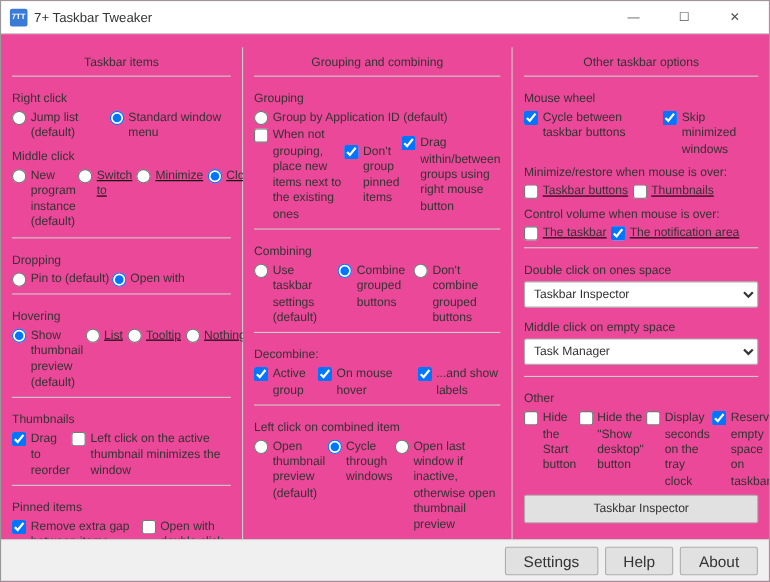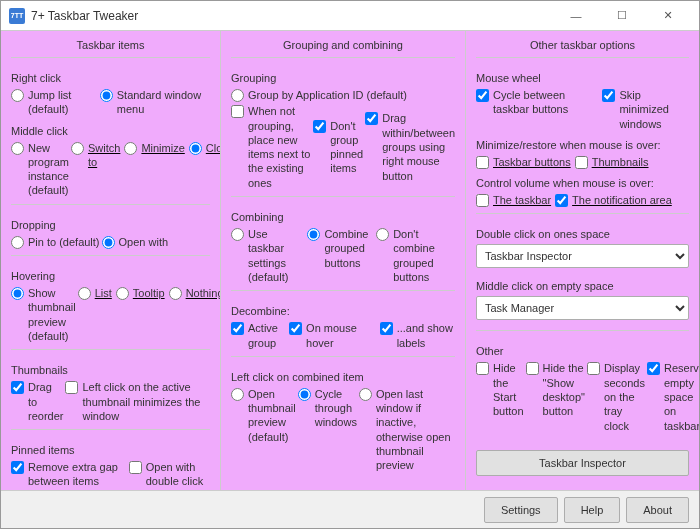--- a/index.html
+++ b/index.html
@@ -10,21 +10,21 @@
       width: 700px;
       height: 529px;
       overflow: hidden;
     }
     .window {
       width: 700px;
       height: 529px;
       border: 1px solid #999;
       display: flex;
       flex-direction: column;
-      background: #f0abfc;
+      background: #ec4899;
     }
     .titlebar {
       background: #fff;
       border-bottom: 1px solid #ccc;
       display: flex;
       align-items: center;
       height: 30px;
       padding: 0 8px;
       flex-shrink: 0;
     }
@@ -66,20 +66,21 @@
       display: flex;
       flex: 1;
       overflow: hidden;
     }
     .column {
       display: flex;
       flex-direction: column;
       padding: 8px 10px;
       border-right: 1px solid #ccc;
       overflow-y: auto;
+      margin-top: 12px;
     }
     .column:last-child { border-right: none; }
     .col1 { width: 220px; flex-shrink: 0; }
     .col2 { width: 245px; flex-shrink: 0; }
     .col3 { flex: 1; }
     .col-header {
       text-align: center;
       font-weight: normal;
       font-size: 11px;
       padding-bottom: 6px;
@@ -130,21 +131,21 @@
       border-top: 1px solid #ccc;
       margin: 6px 0;
     }
     .btn {
       height: 26px;
       padding: 0 16px;
       background: #e1e1e1;
       border: 1px solid #adadad;
       border-radius: 2px;
       cursor: pointer;
-      font-size: 11px;
+      font-size: 14px;
       color: #333;
       font-family: 'Segoe UI', Tahoma, Geneva, Verdana, sans-serif;
     }
     .btn-wide {
       width: 100%;
       height: 26px;
       background: #e1e1e1;
       border: 1px solid #adadad;
       border-radius: 2px;
       cursor: pointer;

